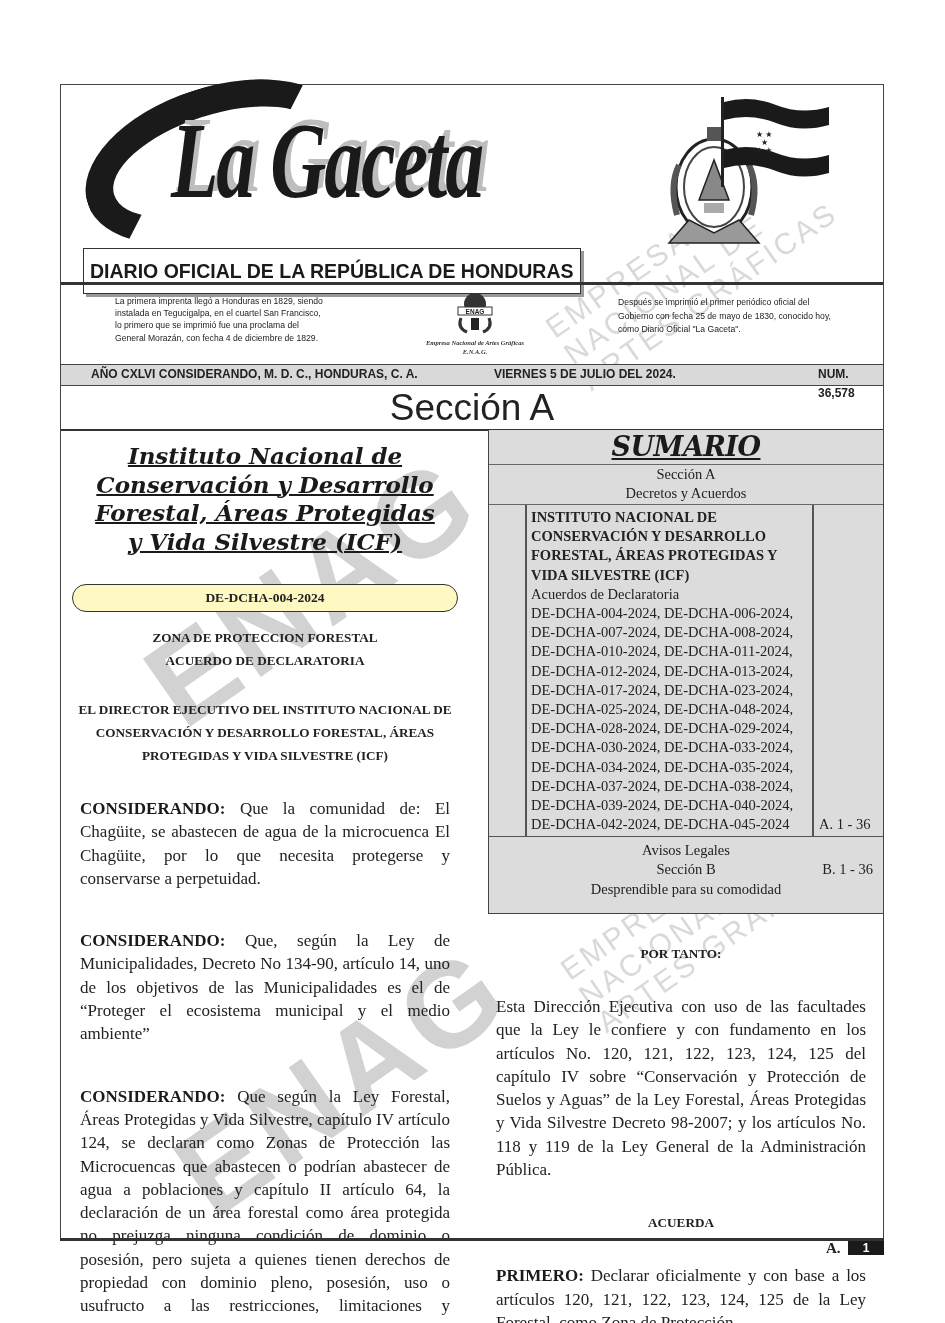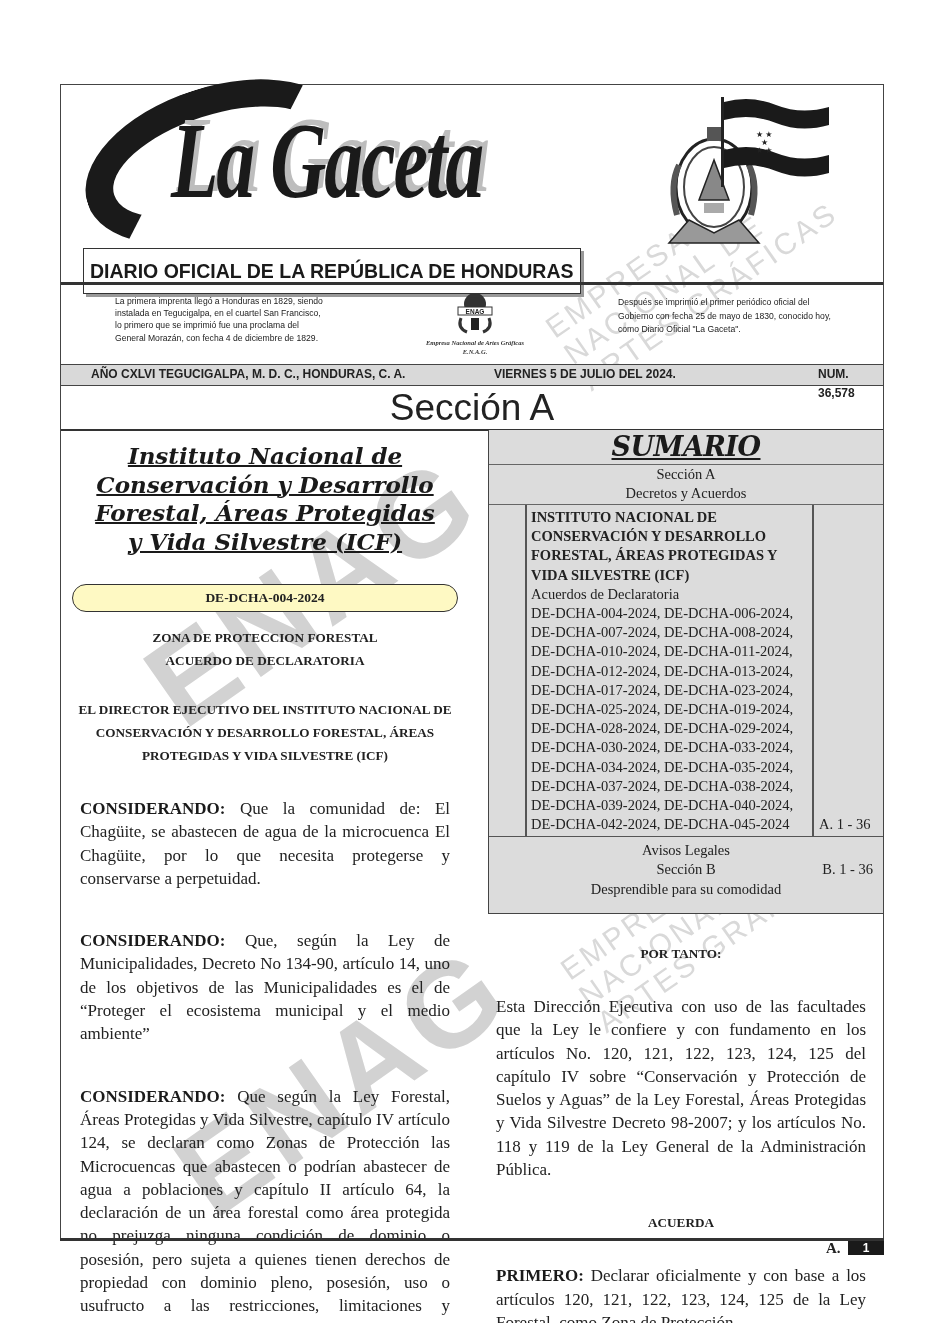--- a/index.html
+++ b/index.html
@@ -105,21 +105,21 @@
       <text x="22" y="24" font-size="6.5" text-anchor="middle" fill="#222" font-family="Liberation Sans, sans-serif" font-weight="bold">ENAG</text>
       <path d="M8,28 Q4,38 14,42 M36,28 Q40,38 30,42" stroke="#333" stroke-width="3" fill="none"></path>
       <rect x="18" y="28" width="8" height="12" fill="#222"></rect>
     </svg>
     <div class="enag-caption">Empresa Nacional de Artes Gráficas</div>
     <div class="enag-caption">E.N.A.G.</div>
   </div>
   <div class="info-right">Después se imprimió el primer periódico oficial del Gobierno con fecha 25 de mayo de 1830, conocido hoy, como Diario Oficial "La Gaceta".</div>
 
   <div class="date-strip">
-    <span style="left:30px;">AÑO CXLVI  TEGUCIGALPA, M. D. C., HONDURAS, C. A.</span>
+    <span style="left:30px;">AÑO CXLVI  CONSIDERANDO, M. D. C., HONDURAS, C. A.</span>
     <span style="left:433px;">VIERNES 5 DE JULIO DEL 2024.</span>
     <span style="left:727px;margin-left:30px;">NUM. 36,578</span>
   </div>
   <div class="section-title">Sección A</div>
   <div class="section-rule"></div>
 
   <div class="left-col">
     <div class="inst-title">
       <div>Instituto Nacional de</div>
       <div>Conservación y Desarrollo</div>
@@ -153,21 +153,21 @@
         <div class="b">INSTITUTO NACIONAL DE</div>
         <div class="b">CONSERVACIÓN Y DESARROLLO</div>
         <div class="b">FORESTAL, ÁREAS PROTEGIDAS Y</div>
         <div class="b">VIDA SILVESTRE (ICF)</div>
         <div>Acuerdos de Declaratoria</div>
         <div>DE-DCHA-004-2024, DE-DCHA-006-2024,</div>
         <div>DE-DCHA-007-2024, DE-DCHA-008-2024,</div>
         <div>DE-DCHA-010-2024, DE-DCHA-011-2024,</div>
         <div>DE-DCHA-012-2024, DE-DCHA-013-2024,</div>
         <div>DE-DCHA-017-2024, DE-DCHA-023-2024,</div>
-        <div>DE-DCHA-025-2024, DE-DCHA-019-2024,</div>
+        <div>DE-DCHA-025-2024, DE-DCHA-048-2024,</div>
         <div>DE-DCHA-028-2024, DE-DCHA-029-2024,</div>
         <div>DE-DCHA-030-2024, DE-DCHA-033-2024,</div>
         <div>DE-DCHA-034-2024, DE-DCHA-035-2024,</div>
         <div>DE-DCHA-037-2024, DE-DCHA-038-2024,</div>
         <div>DE-DCHA-039-2024, DE-DCHA-040-2024,</div>
         <div>DE-DCHA-042-2024, DE-DCHA-045-2024</div>
       </div>
       <div class="sum-pages">A. 1 - 36</div>
     </div>
     <div class="sum-b">

